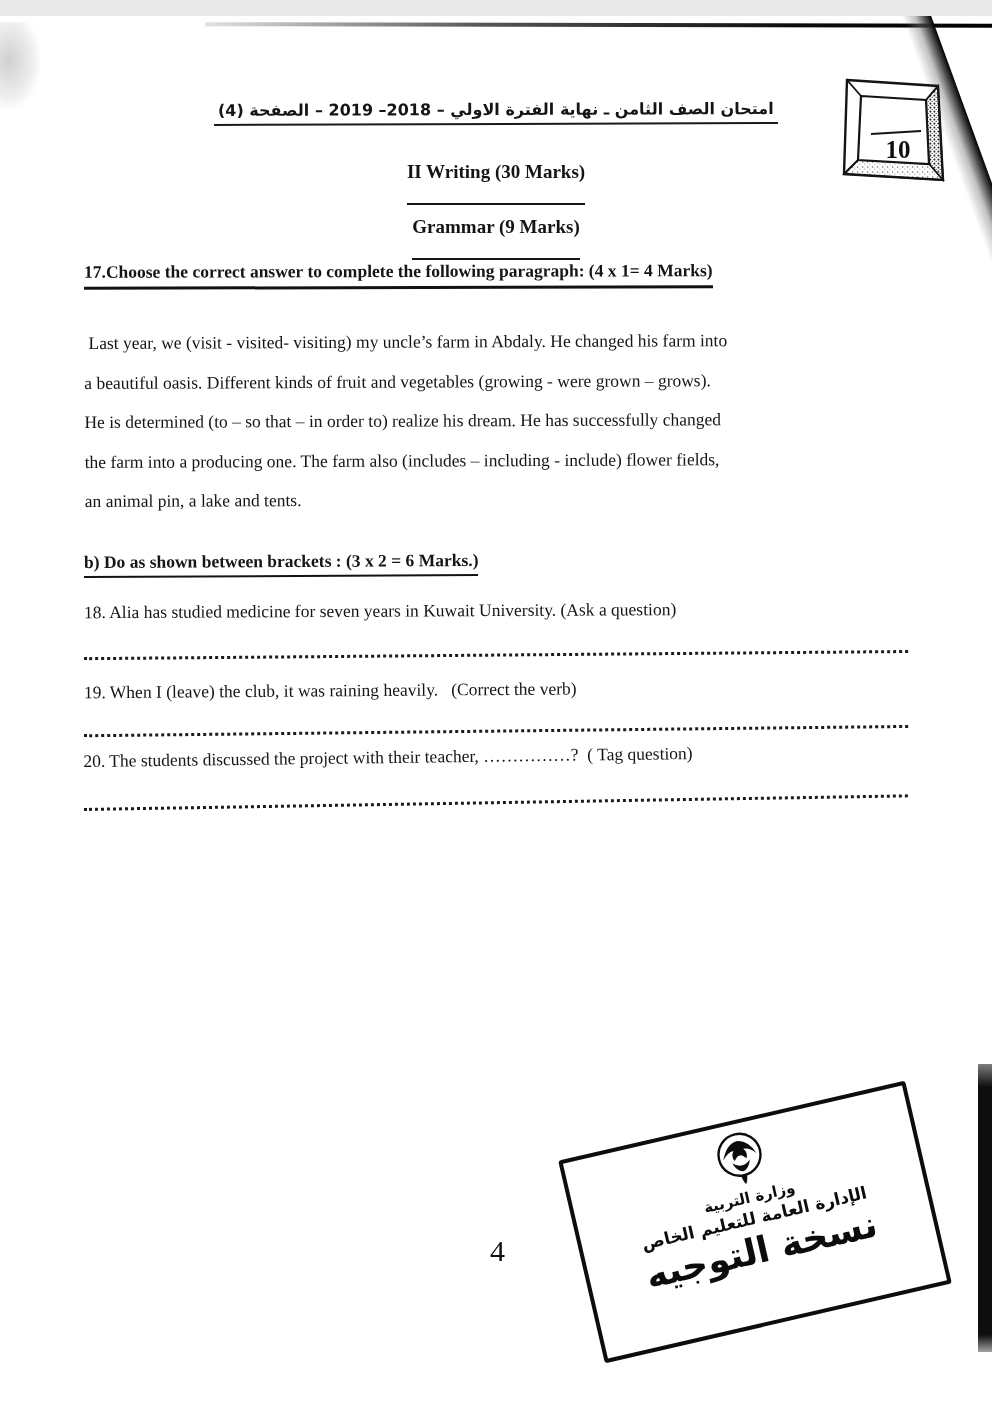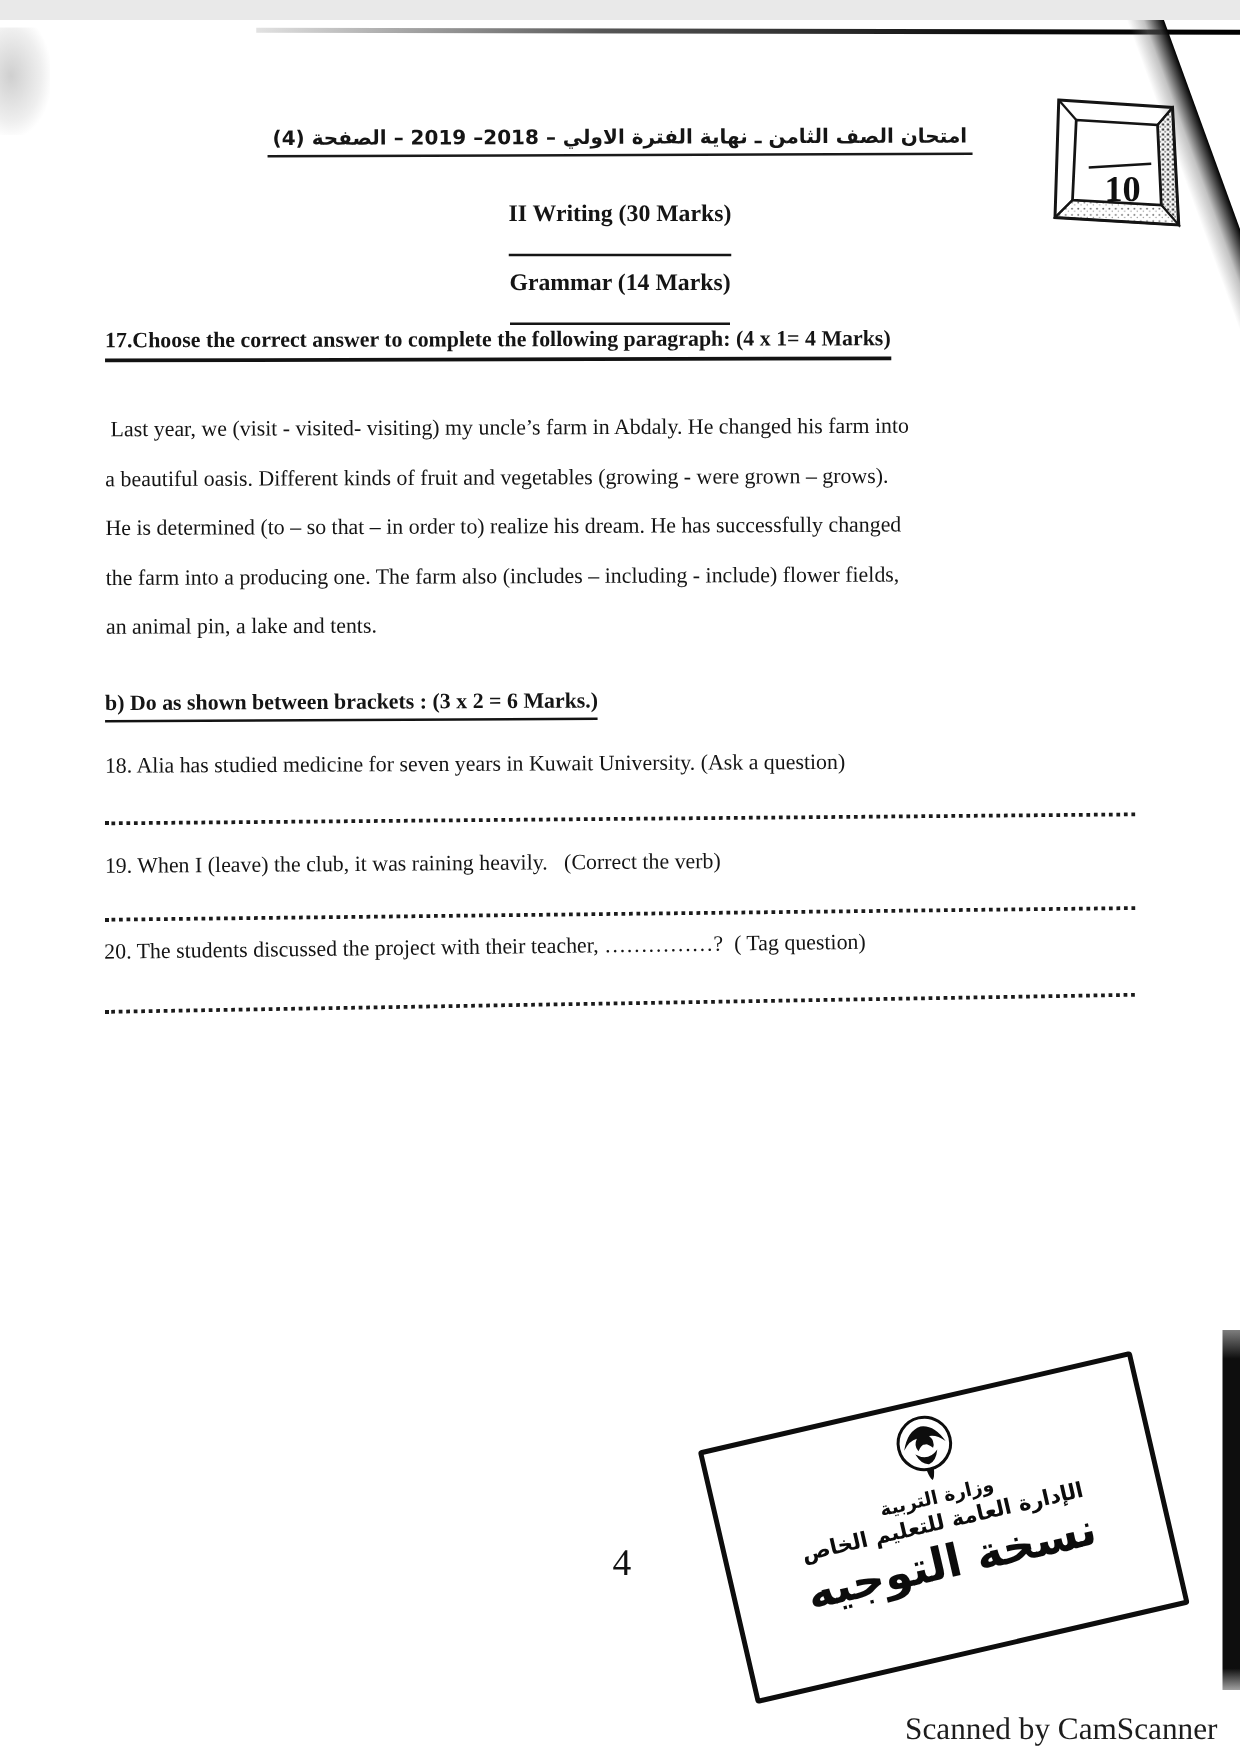--- a/index.html
+++ b/index.html
@@ -58,21 +58,21 @@
     display: inline-block; border-bottom: 2.4px solid #151515; padding-bottom: 20px;
   }
   .t-writing { top: 145px; }
   .t-grammar { top: 200px; }
 
   
   .score-box { position: absolute; left: 841px; top: 54px; width: 114px; height: 120px; }
   .score-box svg { width: 100%; height: 100%; }
   .score-value {
     position: absolute; left: 34px; top: 66px; width: 46px;
-    text-align: center; font-size: 29px; font-weight: bold;
+    text-align: center; font-size: 25px; font-weight: bold;
     font-family: "Liberation Serif", serif; color: #101010;
   }
 
   
   .q17-heading {
     position: absolute; left: 84px; top: 245px;
     font-weight: bold; font-size: 17.5px;
     border-bottom: 3px solid #121212; padding-bottom: 4px;
     transform: rotate(-0.15deg);
   }
@@ -171,21 +171,21 @@
       <line x1="3" y1="104" x2="17" y2="90" stroke="#141414" stroke-width="1.8"></line>
       <line x1="30" y1="64" x2="80" y2="61" stroke="#141414" stroke-width="2.2"></line>
     </svg>
     <div class="score-value">10</div>
   </div>
 
   <div class="center-title t-writing">
     <span class="u-wrap">II Writing (30 Marks)</span>
   </div>
   <div class="center-title t-grammar">
-    <span class="u-wrap">Grammar (14 Marks)</span>
+    <span class="u-wrap">Grammar (9 Marks)</span>
   </div>
 
   <div class="q17-heading">17.Choose the correct answer to complete the following paragraph: (4 x 1= 4 Marks)</div>
 
   <div class="paragraph">
     <span class="pline"> Last year, we (visit - visited- visiting) my uncle’s farm in Abdaly. He changed his farm into</span>
     <span class="pline">a beautiful oasis. Different kinds of fruit and vegetables (growing - were grown – grows).</span>
     <span class="pline">He is determined (to – so that – in order to) realize his dream. He has successfully changed</span>
     <span class="pline">the farm into a producing one. The farm also (includes – including - include) flower fields,</span>
     <span class="pline">an animal pin, a lake and tents.</span>
@@ -215,15 +215,14 @@
       <circle cx="27" cy="25" r="21" fill="none" stroke="#0d0d0d" stroke-width="2.4"></circle>
       <path d="M10,27 Q16,12 27,11 Q38,12 44,27 Q38,20 32,20 Q36,25 33,30 Q29,25 27,26 Q25,25 21,30 Q18,25 22,20 Q16,20 10,27 Z" fill="#0d0d0d"></path>
       <path d="M18,32 Q27,40 36,32 Q33,41 27,42 Q21,41 18,32 Z" fill="#0d0d0d"></path>
       <path d="M24,46 Q27,44 30,46 Q29,53 27,55 Q25,53 24,46 Z" fill="#0d0d0d"></path>
     </svg>
     <div class="stamp-line1">وزارة التربية</div>
     <div class="stamp-line2">الإدارة العامة للتعليم الخاص</div>
     <div class="stamp-line3">نسخة التوجيه</div>
   </div>
 
-  <div class="footer-credit">Scanned by CamScanner</div>
 
 </div>
 
 </body></html>

